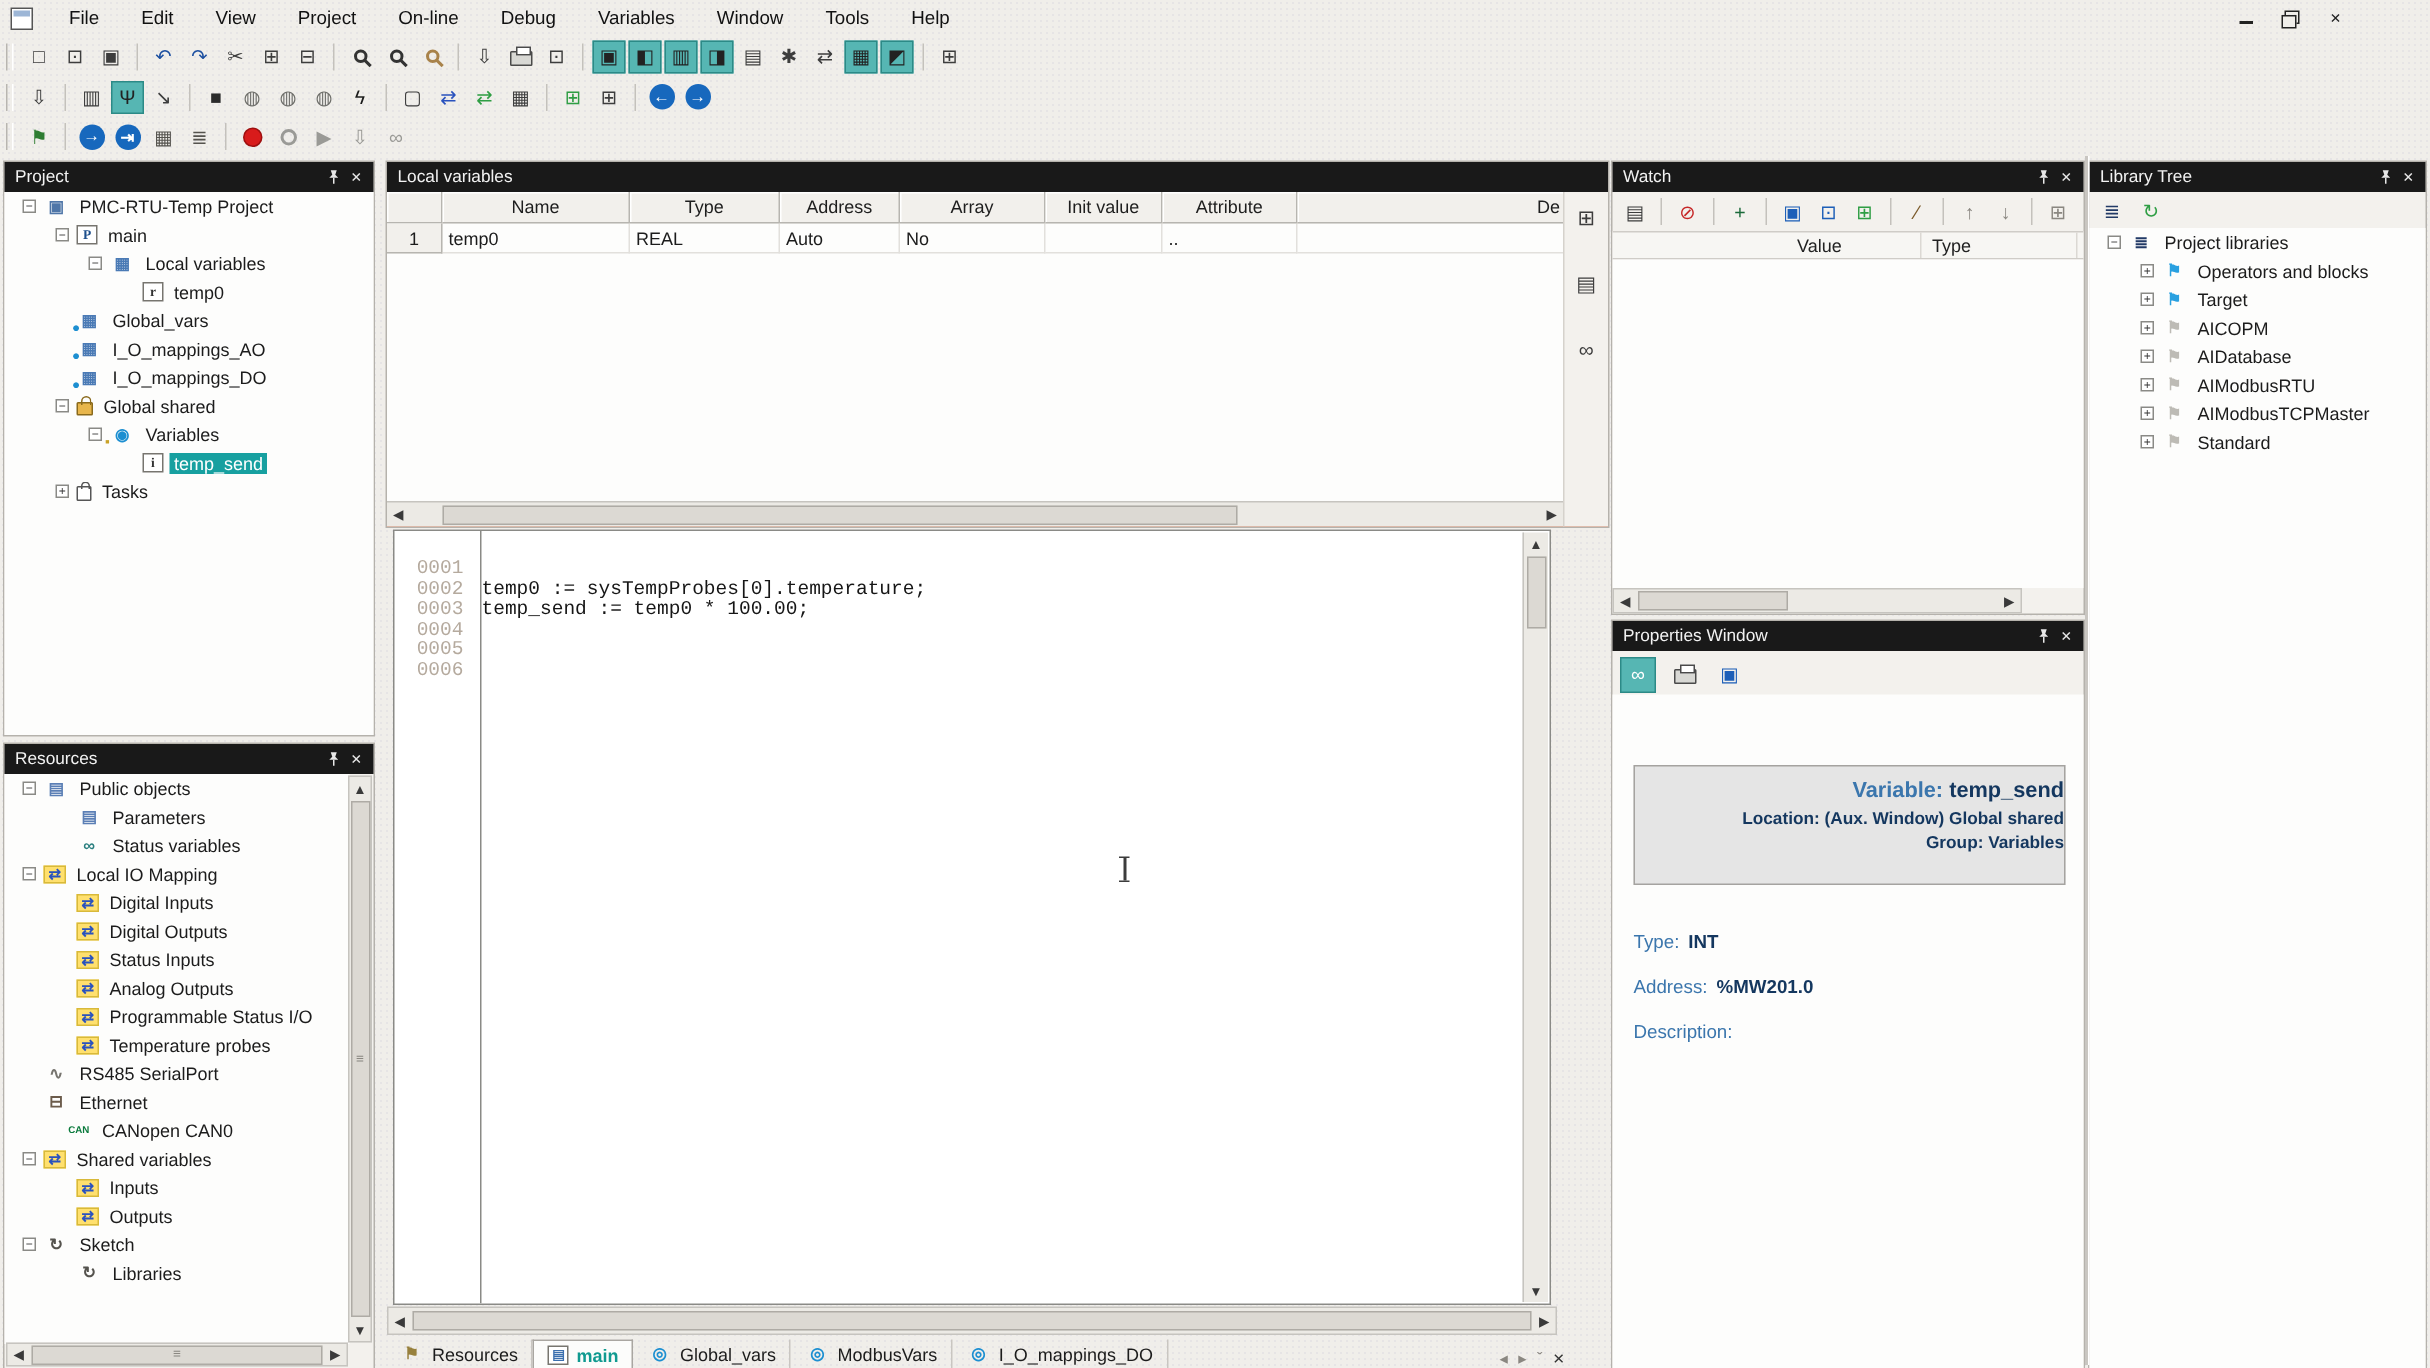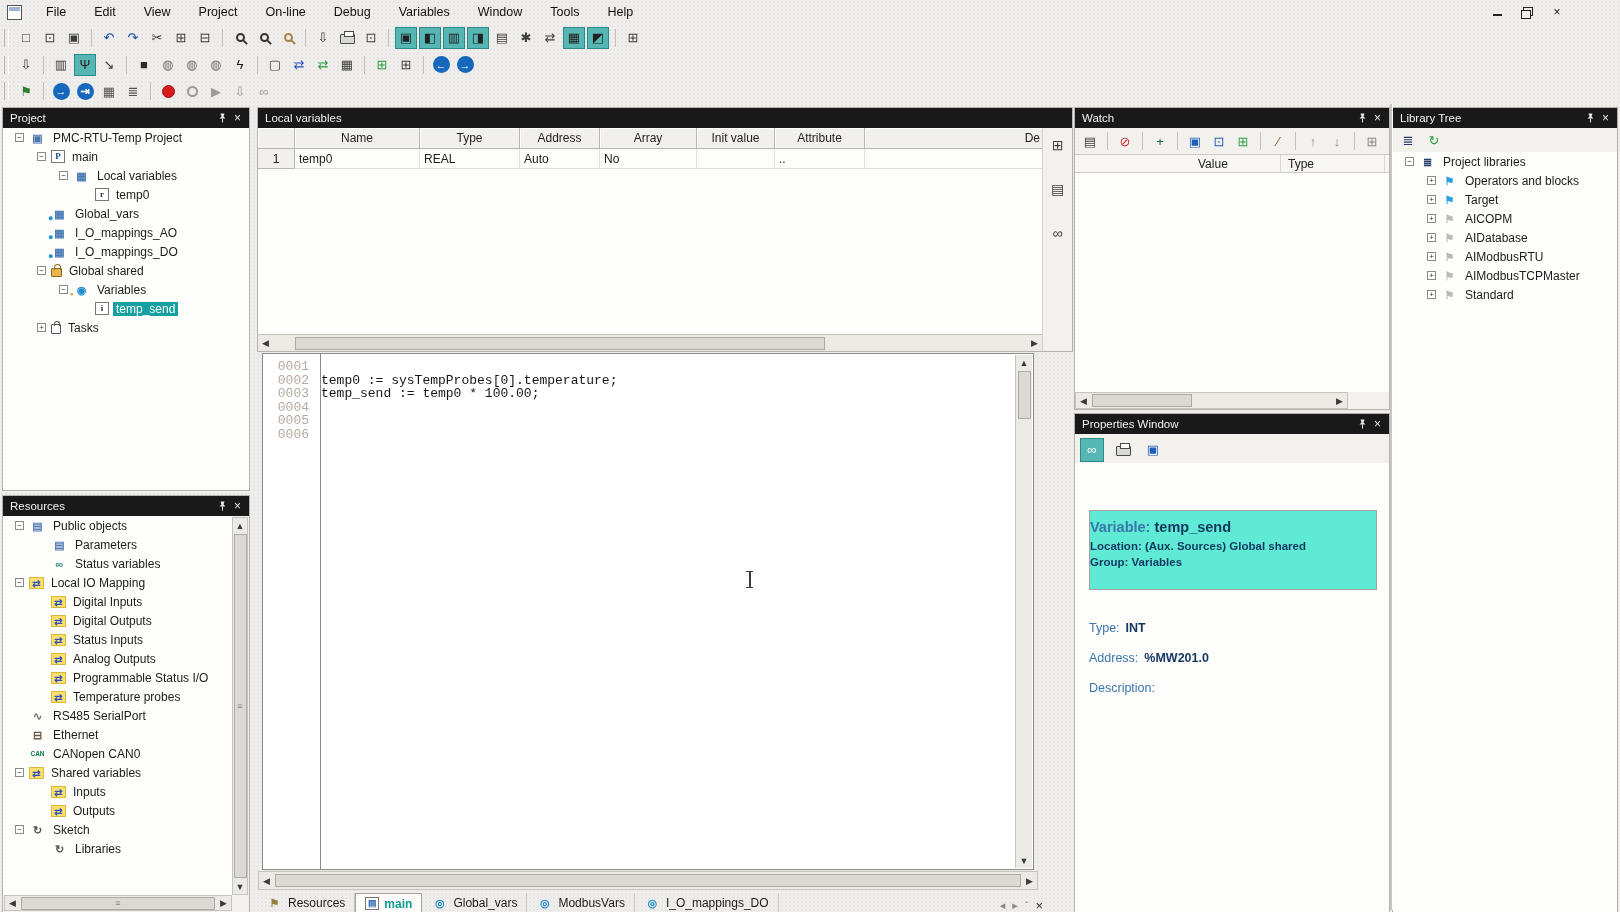--- a/index.html
+++ b/index.html
@@ -77,21 +77,21 @@
   .lv-hrow, .lv-drow { display:flex; }
   .lv-hcell { background:#f2f0ec; border-right:1px solid #b7b5b0; border-bottom:1px solid #b7b5b0; box-shadow:inset 1px 1px 0 #fff;
               font-size:12px; color:#1e1e1e; height:21px; display:flex; align-items:center; justify-content:center; flex:none; }
   .lv-dcell { border-right:1px solid #e2e0dc; border-bottom:1px solid #e2e0dc; font-size:12px; height:20px; display:flex; align-items:center; padding:0 4px; flex:none; }
   .lv-dcell.num { background:#f2f0ec; border-right:1px solid #b7b5b0; border-bottom:1px solid #b7b5b0; justify-content:center; padding:0; }
   #lv-side { position:absolute; right:0; top:0; width:30px; bottom:0; background:#f3f1ed; border-left:1px solid #d5d2cc; display:flex; flex-direction:column; align-items:center; padding-top:6px; gap:22px; }
   #lv-side .tbtn { font-size:14px; }
   
   #editor { position:absolute; left:262px; top:249px; width:772px; height:517px; background:#fff; border:1px solid #8a8a86; overflow:hidden; }
   #egutter { position:absolute; left:0; top:0; width:58px; bottom:0; border-right:1px solid #8a8a86; }
-  #elines { position:absolute; left:0; top:6px; right:18px; font:13px/13.6px "Liberation Mono", monospace; }
+  #elines { position:absolute; left:0; top:18px; right:18px; font:13px/13.6px "Liberation Mono", monospace; }
   .eline { display:flex; height:13.6px; }
   .lnum { width:52px; text-align:right; padding-right:6px; color:#b5aa9e; flex:none; }
   .lcode { padding-left:6px; color:#161616; white-space:pre; }
   #evs { right:1px; top:1px; bottom:1px; width:17px; border:none; border-left:1px solid #c6c4bf; }
   #evs .sb-thumb { height:48px; margin-top:1px; }
   .caret { position:absolute; left:482px; top:217px; width:9px; height:17px; }
   .caret::before { content:""; position:absolute; left:4px; top:1px; bottom:1px; width:1.5px; background:#3c3c3c; }
   .caret::after { content:""; position:absolute; left:1px; right:1px; top:0; bottom:0; border-top:1.5px solid #3c3c3c; border-bottom:1.5px solid #3c3c3c; }
   #editor-hscroll { left:258px; top:767px; width:780px; height:19px; }
   #editor-hscroll .sb-thumb { flex:1; margin:0 1px; }
@@ -110,21 +110,21 @@
   #watch-headers { height:19px; display:flex; background:#f7f6f3; border-bottom:1px solid #cfccc7; border-top:1px solid #cfccc7; flex:none; }
   .wh { font-size:12px; color:#222; padding:2px 0 0 7px; border-right:1px solid #dbd8d3; flex:none; }
   #watch-body { flex:1; background:#fdfdfc; }
   #watch-hscroll { position:relative; height:17px; width:273px; flex:none; }
   #watch-hscroll .sb-thumb { position:absolute; left:16px; top:1px; width:100px; }
   
   #props-panel { left:1074px; top:309px; width:316px; height:500px; }
   #props-toolbar { height:29px; display:flex; align-items:center; gap:6px; padding:2px 0 0 4px; flex:none; }
   #props-toolbar .tbtn.active { width:24px; height:24px; color:#fff; font-size:13px; }
   #props-body { flex:1; background:#fdfdfc; position:relative; font-size:12.5px; }
-  #prop-infobox { position:absolute; left:14px; top:47px; width:288px; height:80px; background:#5eead4; border:1px solid #a5a3a0; text-align:left; padding-top:8px; }
+  #prop-infobox { position:absolute; left:14px; top:47px; width:288px; height:80px; background:#e5e5e5; border:1px solid #a5a3a0; text-align:right; padding-top:8px; }
   .pi-line1 { font-size:14.5px; font-weight:bold; margin-bottom:5px; }
   .pi-line { font-size:11.5px; font-weight:bold; color:#14375f; margin-bottom:4px; }
   .blue { color:#3b76ad; } .navy { color:#14375f; }
   .pfield { position:absolute; left:14px; font-size:12.5px; }
   .pfield .blue { margin-right:6px; }
   .pfield .pv { color:#14375f; font-weight:bold; }
   
   #library-panel { left:1392px; top:3px; width:226px; height:806px; }
   #lib-toolbar { height:24px; display:flex; align-items:center; padding-left:3px; gap:2px; flex:none; }
   
@@ -478,21 +478,21 @@
           <div class="trow" style="padding-left: 12px;">
             <span class="texp-space"></span>
             <span class="ti" style="color: rgb(119, 117, 111);">∿</span>
             <span class="tlabel">RS485 SerialPort</span>
           </div>
           <div class="trow" style="padding-left: 12px;">
             <span class="texp-space"></span>
             <span class="ti" style="color: rgb(107, 91, 75);">⊟</span>
             <span class="tlabel">Ethernet</span>
           </div>
-          <div class="trow" style="padding-left: 12px;">
+          <div class="trow" style="padding-left: 12px; margin-left: 15px;">
             <span class="texp-space"></span>
             <span class="ti smalltext" style="color: rgb(10, 122, 60);">CAN</span>
             <span class="tlabel">CANopen CAN0</span>
           </div>
           <div class="trow" style="padding-left: 12px;">
             <span class="texp">−</span>
             <span class="ti ybg" style="color: rgb(42, 82, 190);">⇄</span>
             <span class="tlabel">Shared variables</span>
           </div>
           <div class="trow" style="padding-left: 34px;">
@@ -733,21 +733,21 @@
           </button>
         </div>
       <div id="props-body">
         <div id="prop-infobox">
           <div class="pi-line1">
             <span class="blue">Variable:</span>
             <span class="navy">temp_send</span>
           </div>
           <div class="pi-line">
             <span>Location:</span>
-            <span>(Aux. Sources) Global shared</span>
+            <span>(Aux. Window) Global shared</span>
           </div>
           <div class="pi-line">
             <span>Group:</span>
             <span>Variables</span>
           </div>
         </div>
         <div id="prop-fields">
             <div class="pfield" style="top: 158px;"><span class="blue">Type:</span><span class="pv">INT</span></div>
             <div class="pfield" style="top: 188px;"><span class="blue">Address:</span><span class="pv">%MW201.0</span></div>
             <div class="pfield" style="top: 218px;"><span class="blue">Description:</span><span class="pv"></span></div>

